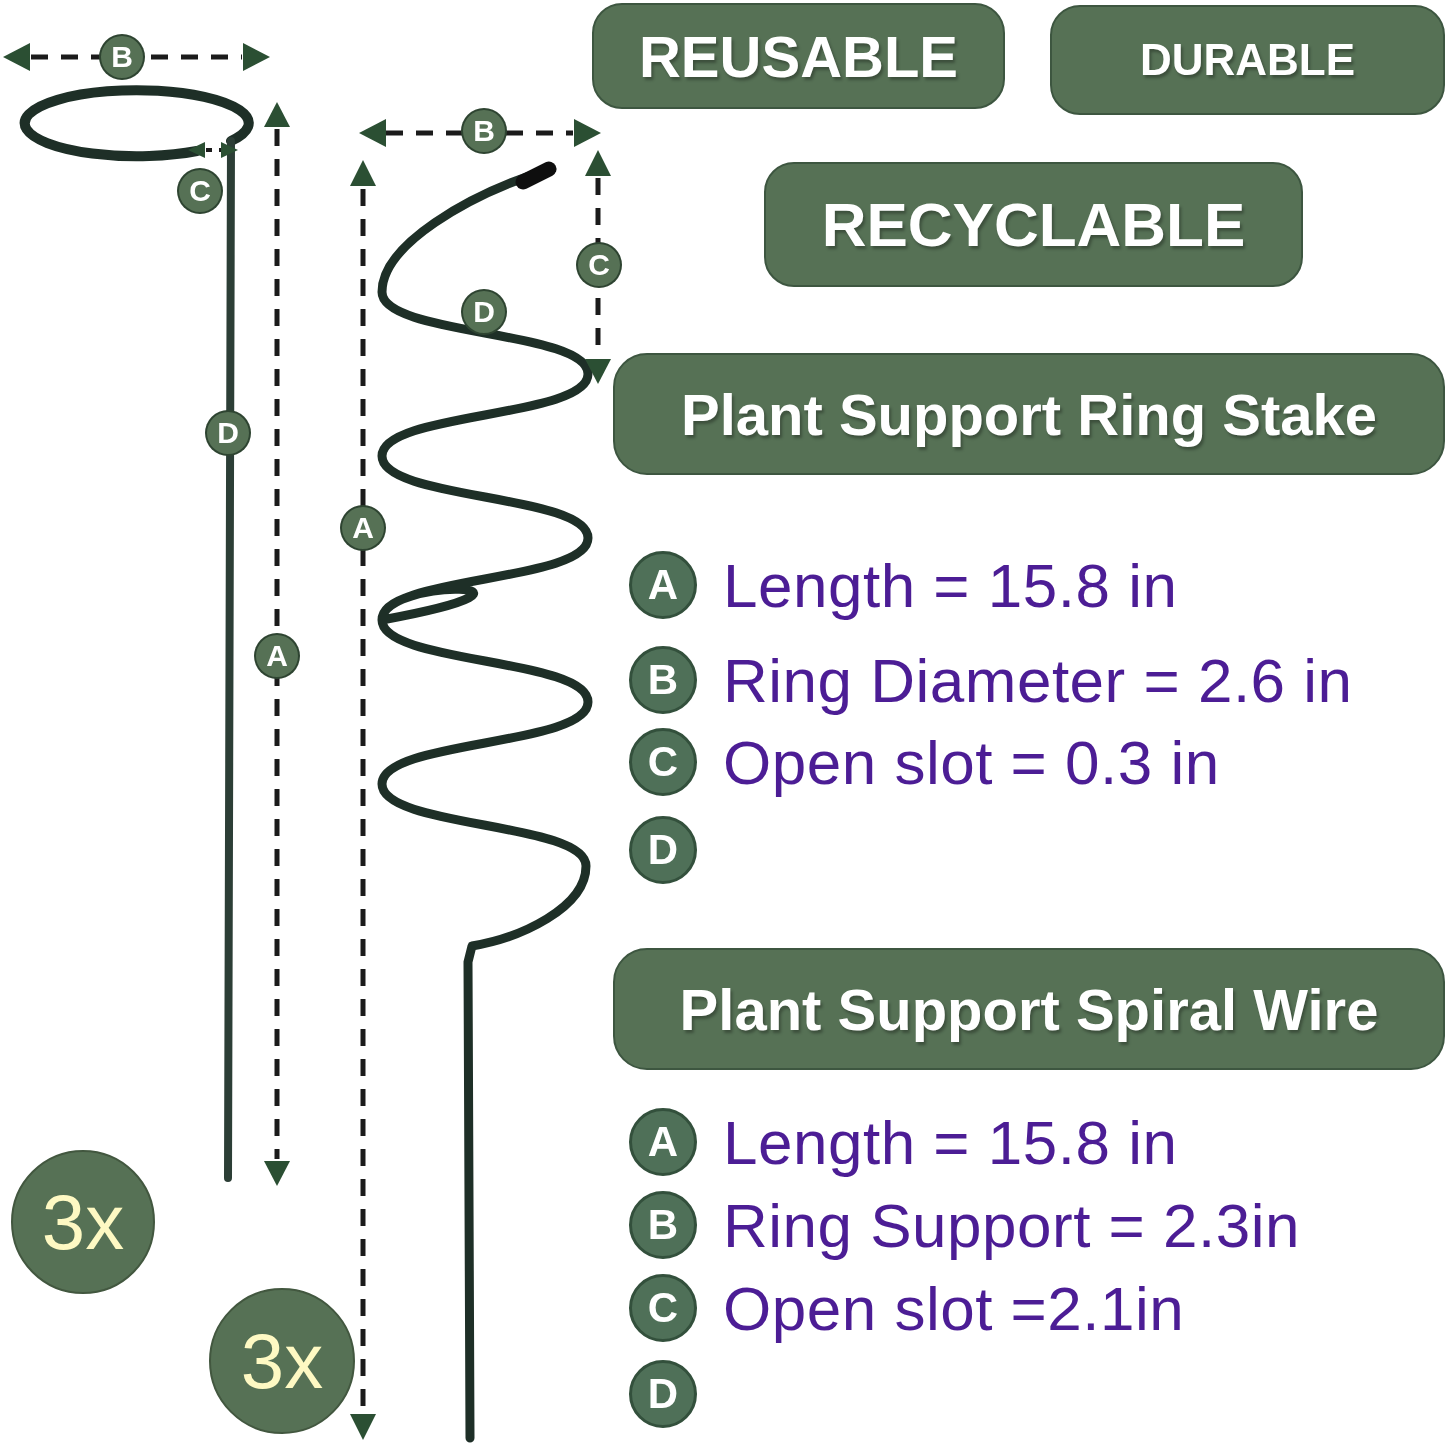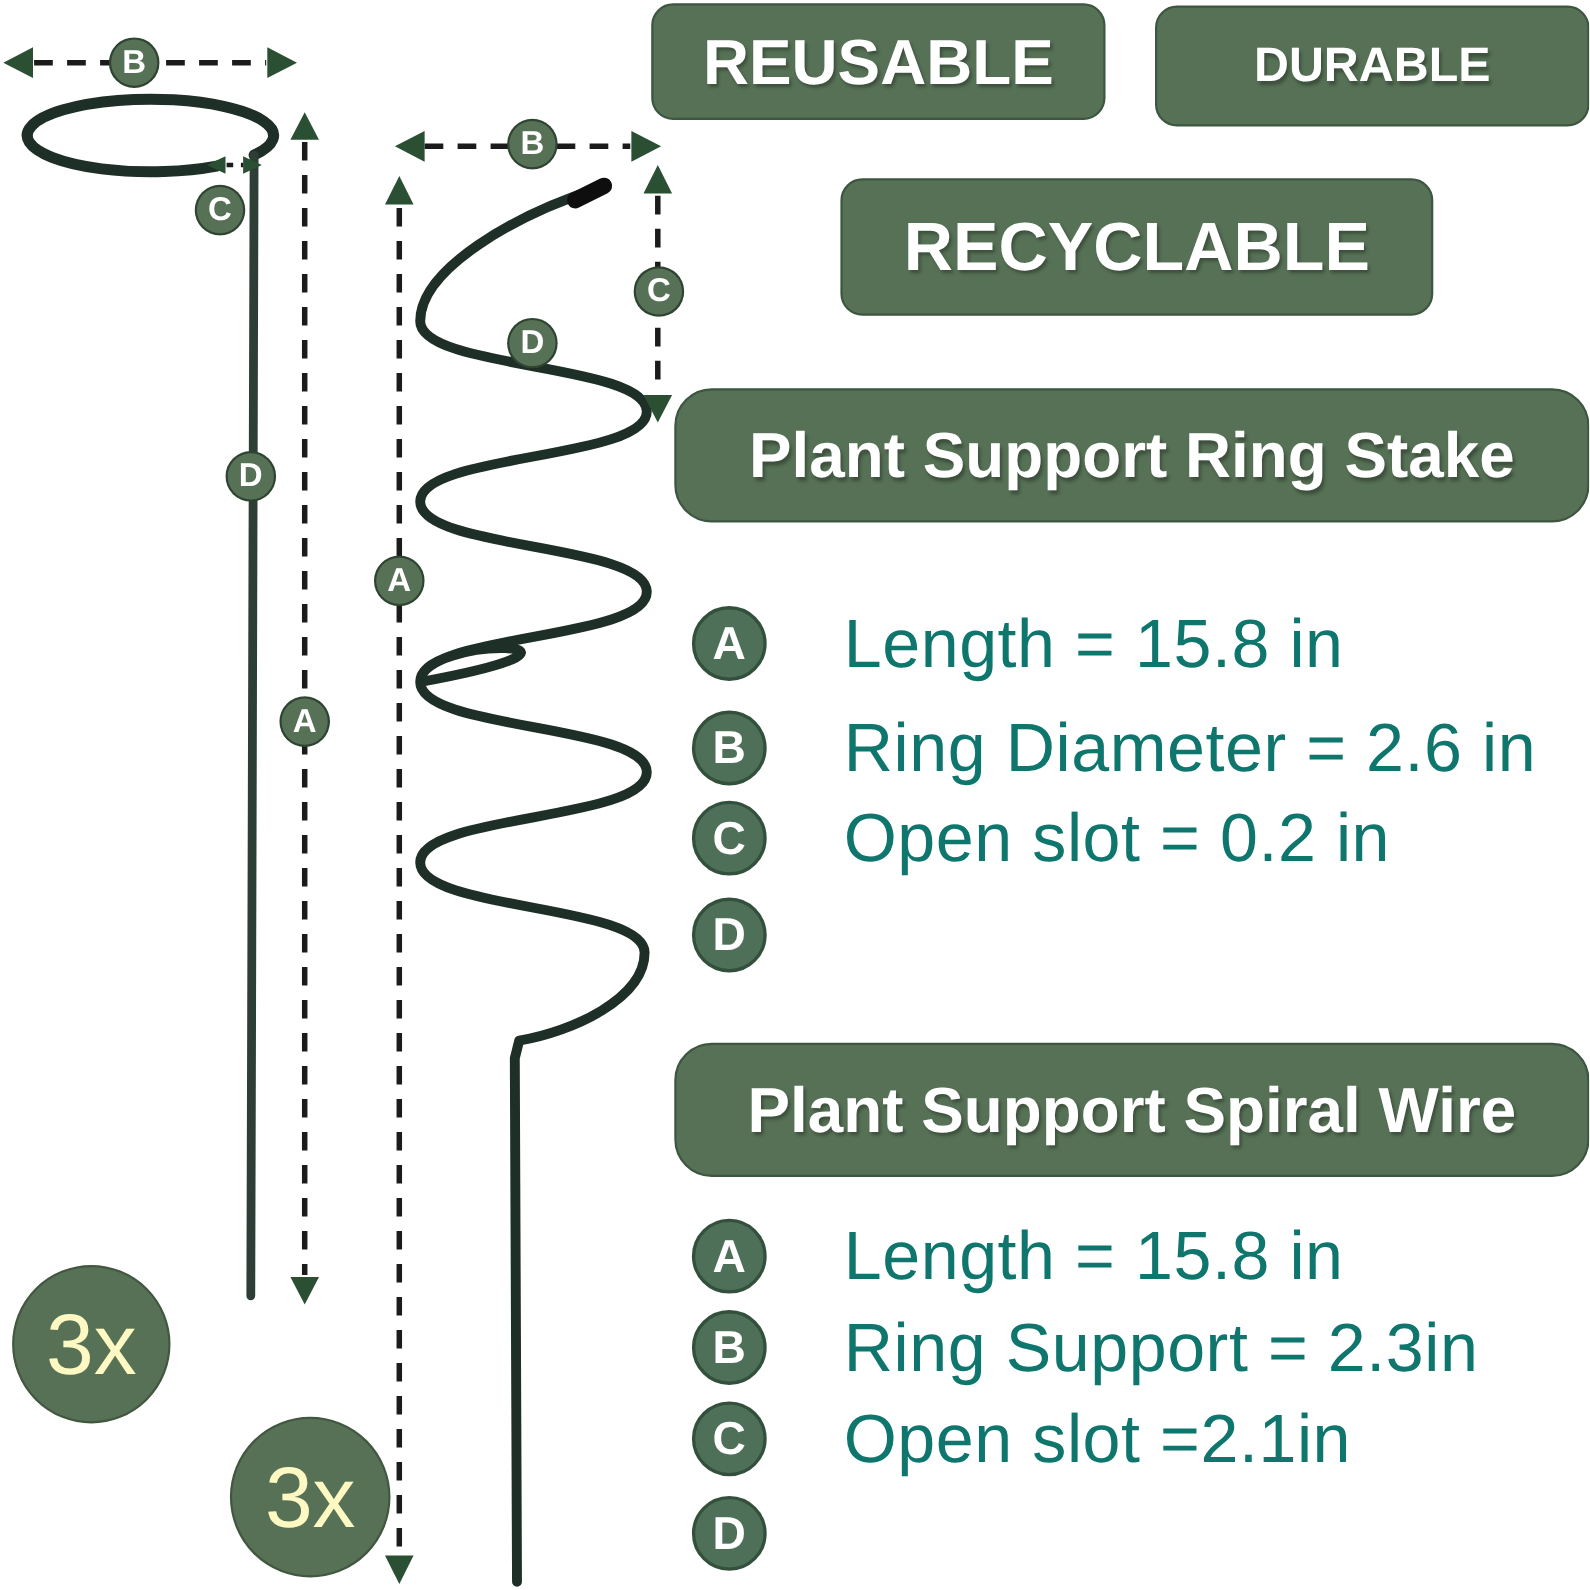--- a/index.html
+++ b/index.html
@@ -3,21 +3,21 @@
 <meta charset="utf-8">
 <style>
   html,body{margin:0;padding:0;background:#ffffff;}
   .canvas{
     position:relative;width:1445px;height:1445px;background:#ffffff;overflow:hidden;
     font-family:"Liberation Sans", sans-serif;
   }
   svg{position:absolute;left:0;top:0;}
   
   .pill{
-    position:absolute;background:#567155;border:2px solid #3d5640;border-radius:20px;
+    position:absolute;background:#567155;border:2px solid #3d5640;border-radius:30px;
     display:flex;align-items:center;justify-content:center;
     color:#ffffff;font-weight:bold;white-space:nowrap;
     text-shadow:2px 3px 3px rgba(0,0,0,0.30);box-sizing:border-box;
   }
   .pill-reusable{left:592px;top:3px;width:413px;height:106px;font-size:58px;}
   .pill-durable{left:1050px;top:5px;width:395px;height:110px;font-size:44px;}
   .pill-recyclable{left:764px;top:162px;width:539px;height:125px;font-size:62px;}
   .pill-heading1{left:613px;top:353px;width:832px;height:122px;font-size:58px;border-radius:34px;}
   .pill-heading2{left:613px;top:931px;width:832px;height:122px;font-size:58px;border-radius:34px;margin-top:17px;}
   
@@ -29,21 +29,21 @@
   
   .spec-row{
     position:absolute;left:629px;display:flex;align-items:center;gap:26px;height:68px;
   }
   .spec-badge{
     width:68px;height:68px;border-radius:50%;background:#4f7058;border:3px solid #33503c;
     box-sizing:border-box;color:#fff;font-weight:bold;font-size:42px;
     display:flex;align-items:center;justify-content:center;flex:0 0 auto;
   }
   .spec-text{
-    color:#0f766e;font-size:62px;letter-spacing:0.5px;white-space:nowrap;margin-left:44px;
+    color:#4c1d95;font-size:62px;letter-spacing:0.5px;white-space:nowrap;
   }
   
   .qty-circle{
     position:absolute;border-radius:50%;background:#567155;border:2px solid #42573f;
     color:#fef9c3;font-weight:normal;display:flex;align-items:center;justify-content:center;
     box-sizing:border-box;
   }
   .qty-1{left:11px;top:1150px;width:144px;height:144px;font-size:78px;}
   .qty-2{left:209px;top:1288px;width:146px;height:146px;font-size:78px;}
 </style>
@@ -127,21 +127,21 @@
   <div class="spec-row" style="top:551px;">
     <span class="spec-badge">A</span>
     <span class="spec-text">Length = 15.8 in</span>
   </div>
   <div class="spec-row" style="top:646px;">
     <span class="spec-badge">B</span>
     <span class="spec-text">Ring Diameter = 2.6 in</span>
   </div>
   <div class="spec-row" style="top:728px;">
     <span class="spec-badge">C</span>
-    <span class="spec-text">Open slot = 0.2 in</span>
+    <span class="spec-text">Open slot = 0.3 in</span>
   </div>
   <div class="spec-row" style="top:816px;">
     <span class="spec-badge">D</span>
   </div>
 
   <div class="pill pill-heading2">Plant Support Spiral Wire</div>
 
   <div class="spec-row" style="top:1108px;">
     <span class="spec-badge">A</span>
     <span class="spec-text">Length = 15.8 in</span>

